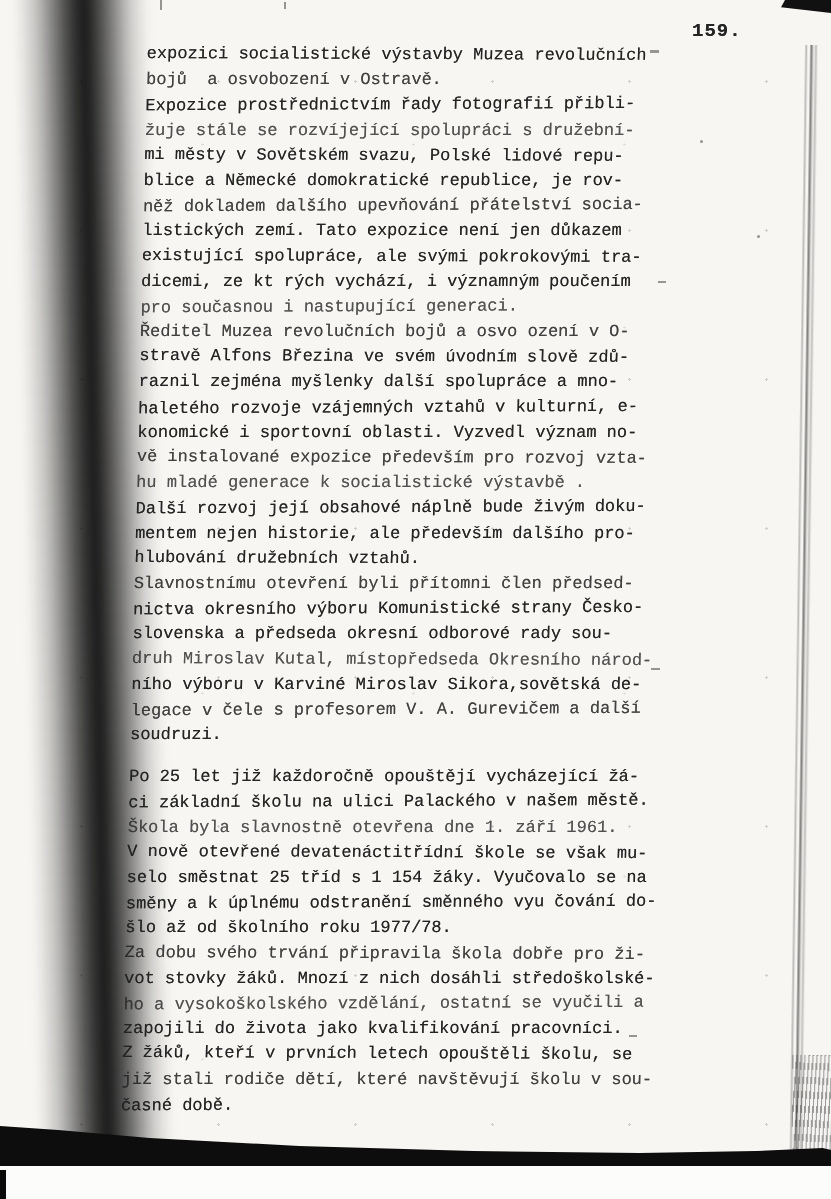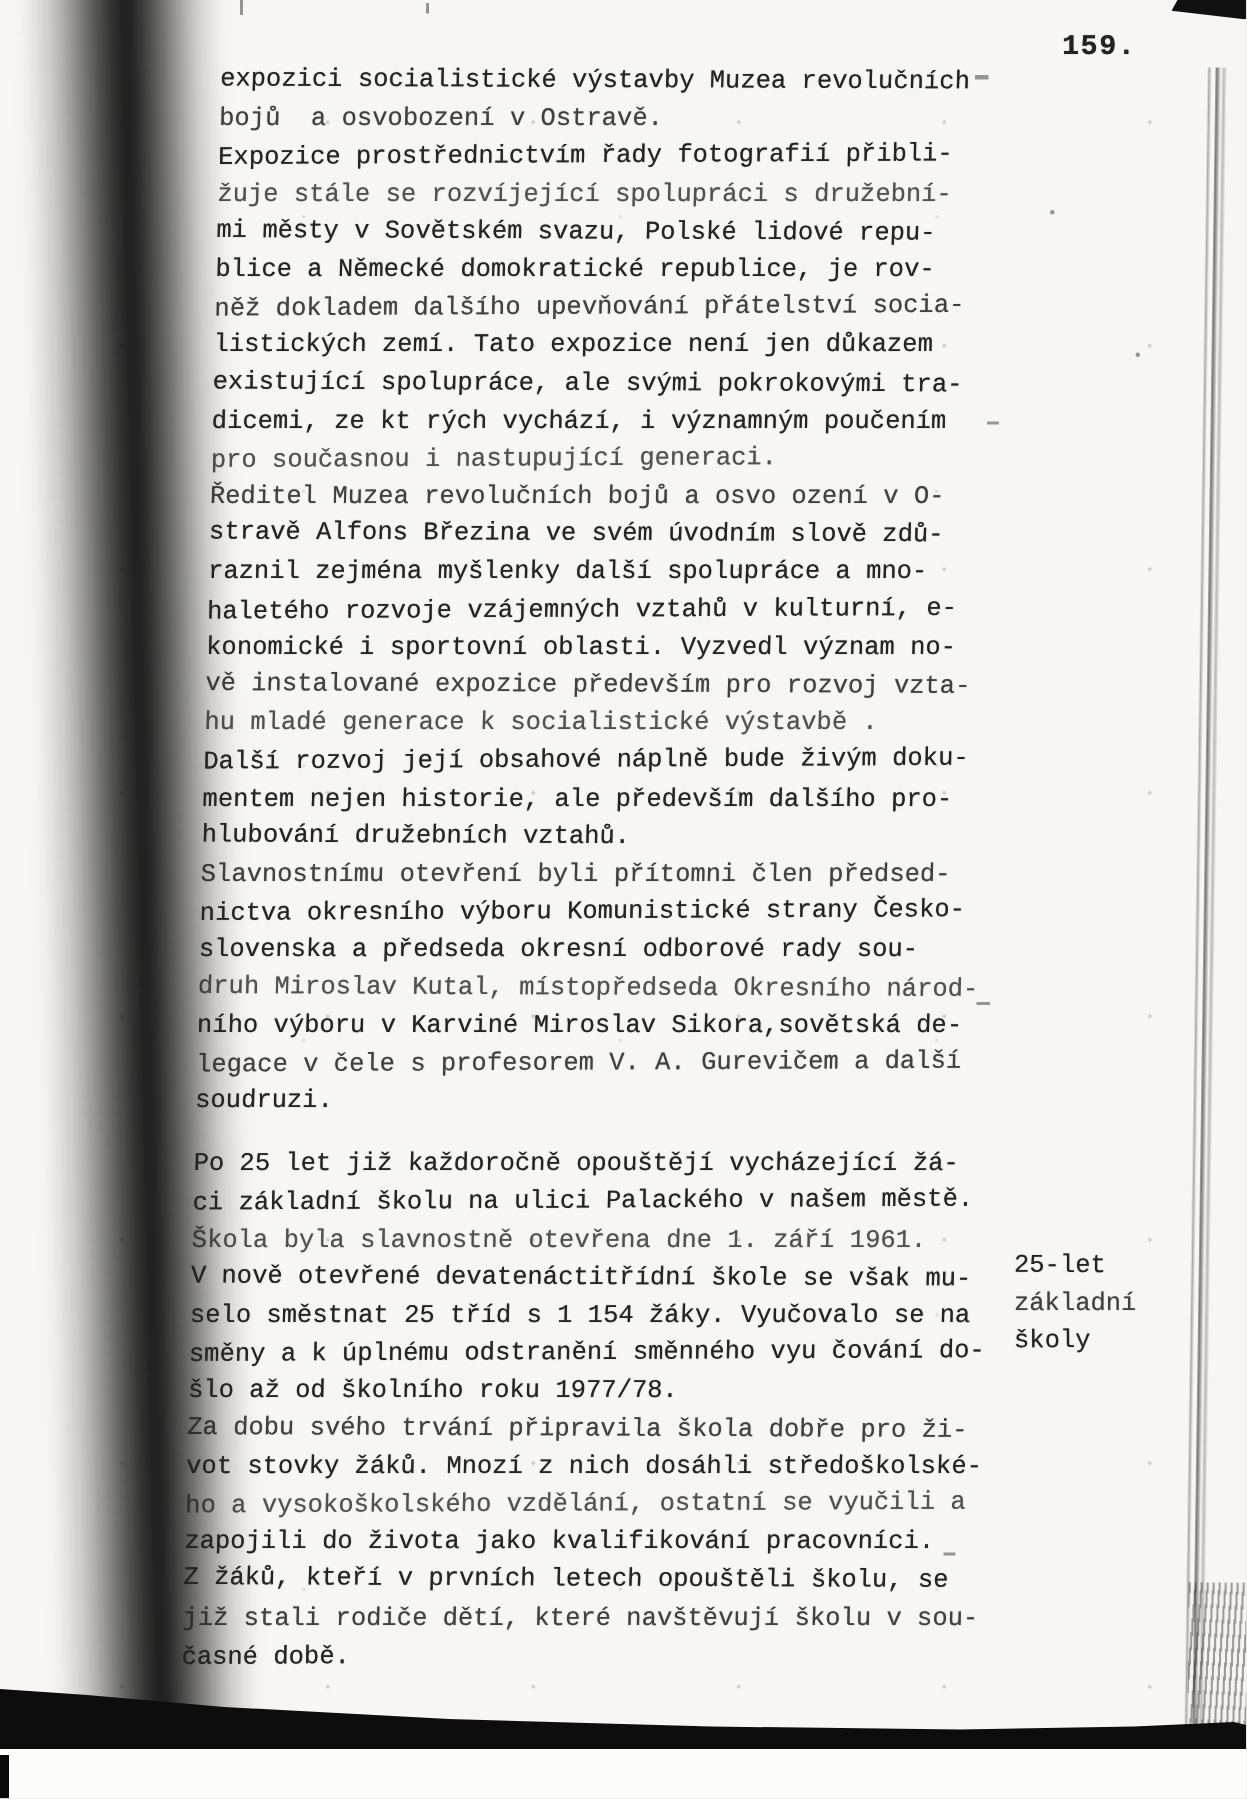--- a/index.html
+++ b/index.html
@@ -34,21 +34,20 @@
       rgba(0,0,0,0) 100%);
     filter:blur(5px);
     transform:rotate(-1.2deg);
     transform-origin:50% 0;
   }
   .page-number{
     position:absolute;left:692px;top:20px;
     font-size:19px;font-weight:bold;letter-spacing:1px;
     color:var(--ink,#242424);
     text-shadow:0 0 .6px rgba(20,20,20,.7);
-    margin-left:16px;
   }
   .text-block{
     position:absolute;left:147px;top:42px;
     transform:skewX(-1.4deg);transform-origin:0 0;
     font-size:17px;line-height:25.2px;
     color:var(--ink,#242424);
     white-space:pre;
     text-shadow:0 0 .6px rgba(25,25,25,.65);
   }
   .line{height:25.2px;}
@@ -117,21 +116,20 @@
 <body>
 
 <div class="scan" style="--paper: #f7f6f3; --ink: #242424;">
   <div class="binding-shadow"></div>
   <div class="texture"></div>
 
   <div class="page-number">159.</div>
 
   <div class="text-block"><div class="line">expozici socialistické výstavby Muzea revolučních</div><div class="line">bojů  a osvobození v Ostravě.</div><div class="line">Expozice prostřednictvím řady fotografií přibli-</div><div class="line">žuje stále se rozvíjející spolupráci s družební-</div><div class="line">mi městy v Sovětském svazu, Polské lidové repu-</div><div class="line">blice a Německé domokratické republice, je rov-</div><div class="line">něž dokladem dalšího upevňování přátelství socia-</div><div class="line">listických zemí. Tato expozice není jen důkazem</div><div class="line">existující spolupráce, ale svými pokrokovými tra-</div><div class="line">dicemi, ze kt rých vychází, i významným poučením</div><div class="line">pro současnou i nastupující generaci.</div><div class="line">Ředitel Muzea revolučních bojů a osvo ození v O-</div><div class="line">stravě Alfons Březina ve svém úvodním slově zdů-</div><div class="line">raznil zejména myšlenky další spolupráce a mno-</div><div class="line">haletého rozvoje vzájemných vztahů v kulturní, e-</div><div class="line">konomické i sportovní oblasti. Vyzvedl význam no-</div><div class="line">vě instalované expozice především pro rozvoj vzta-</div><div class="line">hu mladé generace k socialistické výstavbě .</div><div class="line">Další rozvoj její obsahové náplně bude živým doku-</div><div class="line">mentem nejen historie, ale především dalšího pro-</div><div class="line">hlubování družebních vztahů.</div><div class="line">Slavnostnímu otevření byli přítomni člen předsed-</div><div class="line">nictva okresního výboru Komunistické strany Česko-</div><div class="line">slovenska a předseda okresní odborové rady sou-</div><div class="line">druh Miroslav Kutal, místopředseda Okresního národ-</div><div class="line">ního výboru v Karviné Miroslav Sikora,sovětská de-</div><div class="line">legace v čele s profesorem V. A. Gurevičem a další</div><div class="line">soudruzi.</div><div class="line blank"></div><div class="line">Po 25 let již každoročně opouštějí vycházející žá-</div><div class="line">ci základní školu na ulici Palackého v našem městě.</div><div class="line">Škola byla slavnostně otevřena dne 1. září 1961.</div><div class="line">V nově otevřené devatenáctitřídní škole se však mu-</div><div class="line">selo směstnat 25 tříd s 1 154 žáky. Vyučovalo se na</div><div class="line">směny a k úplnému odstranění směnného vyu čování do-</div><div class="line">šlo až od školního roku 1977/78.</div><div class="line">Za dobu svého trvání připravila škola dobře pro ži-</div><div class="line">vot stovky žáků. Mnozí z nich dosáhli středoškolské-</div><div class="line">ho a vysokoškolského vzdělání, ostatní se vyučili a</div><div class="line">zapojili do života jako kvalifikování pracovníci.</div><div class="line">Z žáků, kteří v prvních letech opouštěli školu, se</div><div class="line">již stali rodiče dětí, které navštěvují školu v sou-</div><div class="line">časné době.</div></div>
 
-  <div class="margin-note"><div class="line">25-let</div><div class="line">základní</div><div class="line">školy</div></div>
 
   <div class="edge-streaks"></div>
   <div class="edge-streaks-lower"></div>
   <div class="corner-top-right"></div>
   <div class="bottom-band"></div>
   <div class="bottom-strip"></div>
   <div class="left-edge-line"></div>
 
   <div class="speck s1"></div>
   <div class="speck s2"></div>

